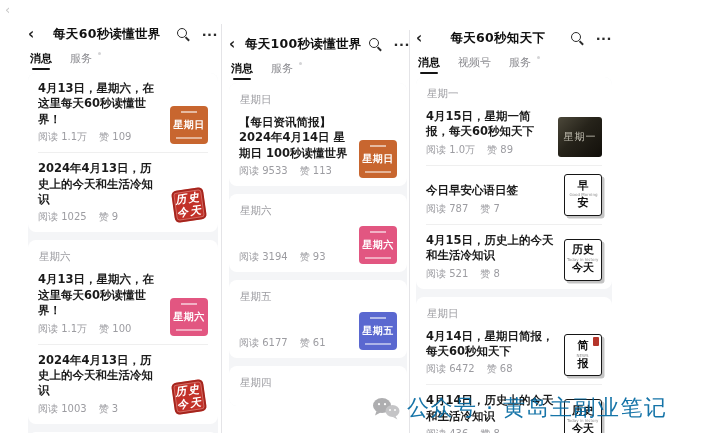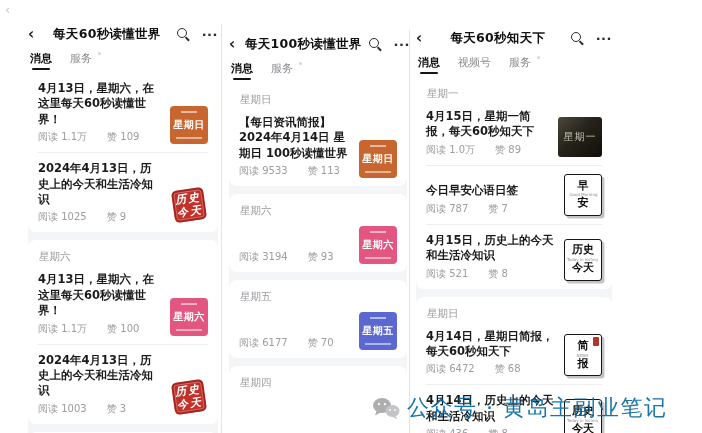--- a/index.html
+++ b/index.html
@@ -25,21 +25,21 @@
   .dot{width:3px;height:3px;border-radius:50%;background:#d4d4d6;align-self:flex-start;margin-top:4px;margin-left:-12px;}
 
   .cards{background:#f4f5f7;border-radius:8px;}
   .card{background:#ffffff;border-radius:8px;padding:8px 10px;margin-bottom:8px;}
   .card:last-child{margin-bottom:0;}
   .card-label{font-size:10.5px;color:#9b9ba0;margin:2px 0 8px 1px;}
 
   .msg-item{display:flex;align-items:flex-end;}
   .msg-text{flex:1;padding-right:9px;min-width:0;}
   .msg-title{font-size:11.5px;font-weight:600;color:#1a1a1a;line-height:1.34;}
-  .msg-stats{margin-top:3px;font-size:10px;color:#9c9ca1;display:flex;gap:20px;white-space:nowrap;}
+  .msg-stats{margin-top:3px;font-size:10px;color:#9c9ca1;display:flex;gap:12px;white-space:nowrap;}
   .item-div{height:1px;background:#efefef;margin:8px 0;}
 
   .thumb-weekday{width:38px;height:38px;border-radius:4px;color:#fff;display:flex;align-items:center;justify-content:center;
                  font-size:10px;font-weight:700;flex:none;position:relative;letter-spacing:.5px;}
   .thumb-weekday::before{content:"";position:absolute;top:5px;left:50%;transform:translateX(-50%);width:16px;height:2px;background:rgba(255,255,255,.55);}
   .thumb-weekday::after{content:"";position:absolute;bottom:5px;left:50%;transform:translateX(-50%);width:26px;height:2px;background:rgba(255,255,255,.5);}
 
   .thumb-seal{width:38px;height:38px;flex:none;display:flex;align-items:center;justify-content:center;}
   .seal-inner{width:32px;height:32px;background:#c23128;border-radius:5px;transform:rotate(-8deg);
               box-shadow:inset 0 0 0 2px #a5251d,inset 0 0 0 3px rgba(255,255,255,.28);
@@ -197,21 +197,21 @@
             <span>星期六</span>
           </div>
         </div>
       </div>
       <div class="card">
         <div class="card-label">星期五</div>
         <div class="msg-item">
           <div class="msg-text">
             <div class="msg-stats">
               <span>阅读 6177</span>
-              <span>赞 70</span>
+              <span>赞 61</span>
             </div>
           </div>
           <div class="thumb-weekday" style="background-color: rgb(90, 104, 208);">
             <span>星期五</span>
           </div>
         </div>
       </div>
       <div class="card">
         <div class="card-label">星期四</div>
 

